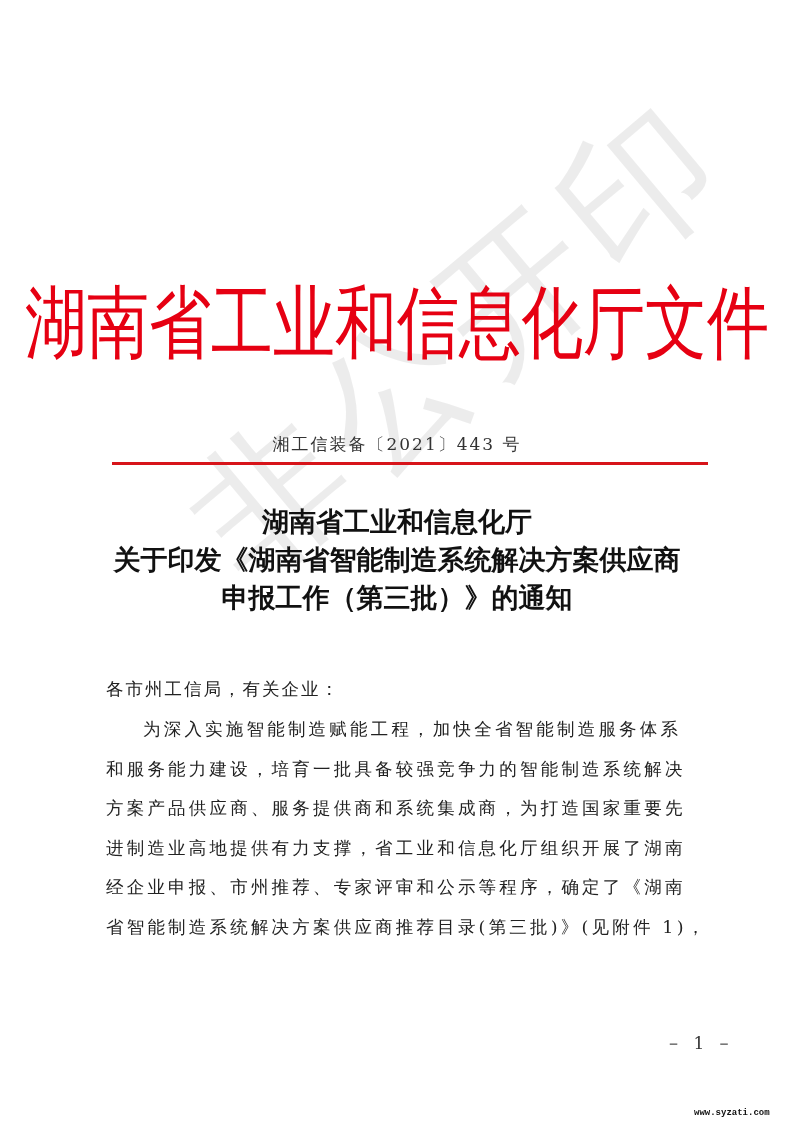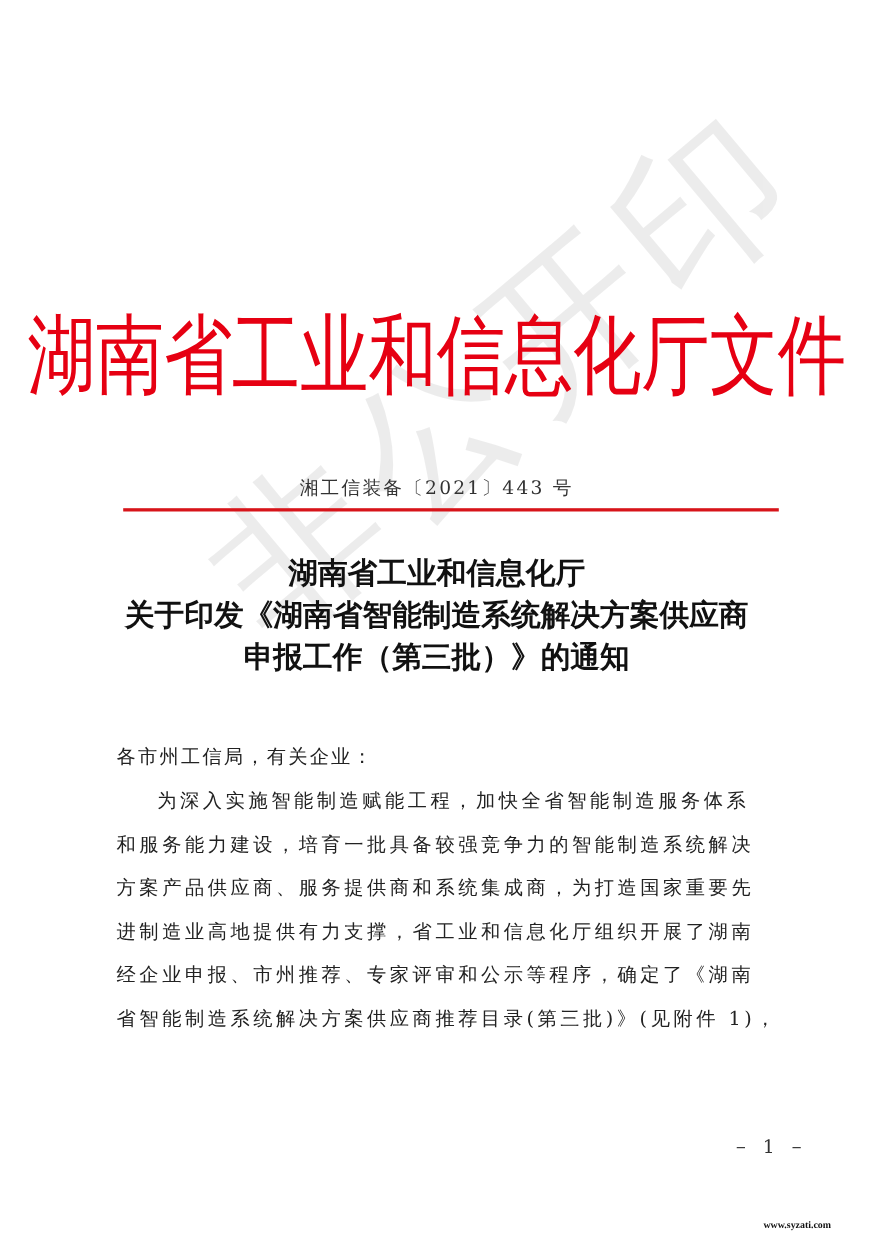--- a/index.html
+++ b/index.html
@@ -121,21 +121,21 @@
       top: 1032px;
       font-size: 17px;
       line-height: 22px;
       color: #333333;
       letter-spacing: 3px;
     }
     .footer-url {
       position: absolute;
       left: 694px;
       top: 1108px;
-      font-family: Liberation Serif, serif;
+      font-family: Liberation Mono, monospace;
       font-weight: bold;
       font-size: 9px;
       line-height: 11px;
       color: #111111;
       letter-spacing: 0px;
     }
   </style>
 </head>
 <body>
 

